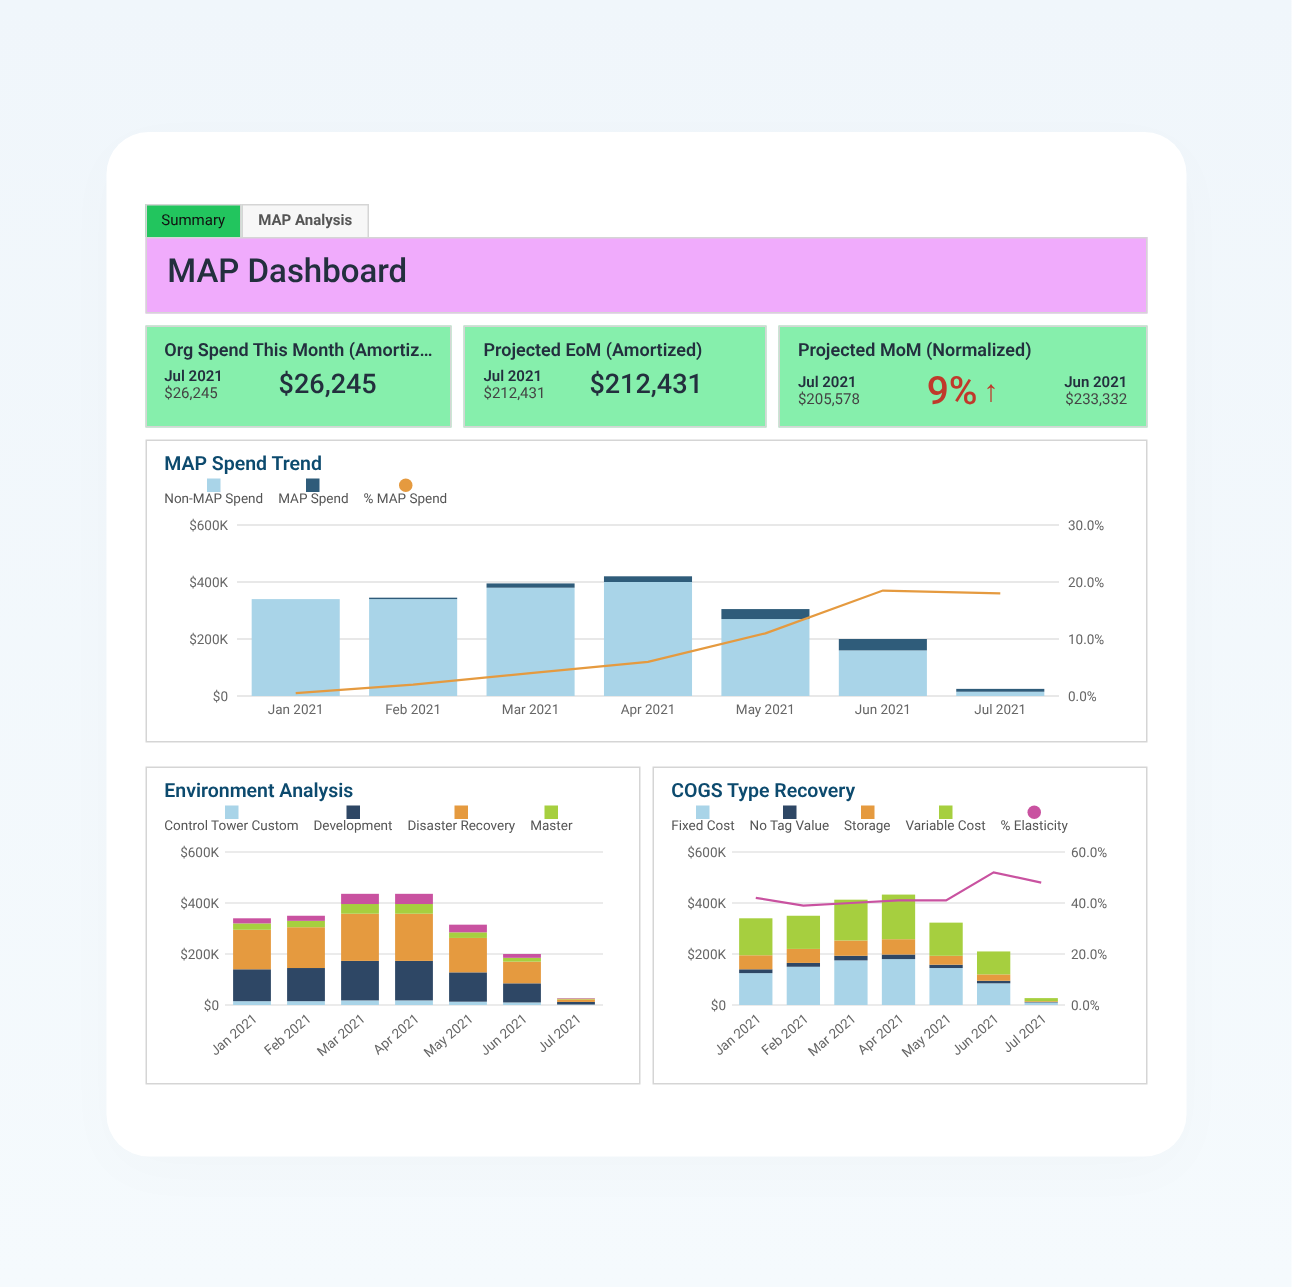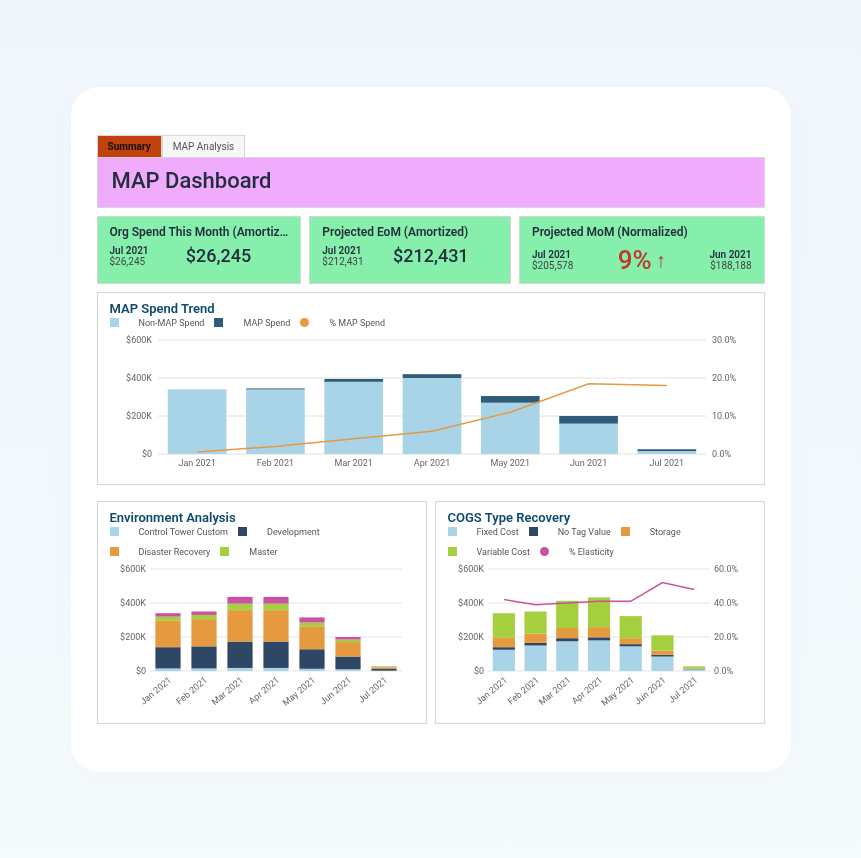--- a/index.html
+++ b/index.html
@@ -20,22 +20,23 @@
     padding: 48px 26px 48px 26px;
     box-shadow: 0 10px 40px rgba(0,0,0,0.02);
   }
   .tabs { display: flex; font-size: 10px; color: #555; }
   .tab {
     padding: 5px 10px;
     border: 1px solid #d5d5d5;
     border-bottom: none;
     background: #f7f7f7;
     cursor: pointer;
-  }
-  .tab.active { background: #c2410c; font-weight: 700; color: #111; }
+    font-weight: bold;
+  }
+  .tab.active { background: #22c55e; font-weight: 400; color: #111; }
   .dash-header {
     background:#f0abfc;
     border:1px solid #d5d5d5;
     padding:10px 14px 14px;
   }
   .dash-title { font-size: 22px; font-weight: 500; color:#232f3e; }
   .kpi-row { display:flex; gap:8px; margin-top:8px; }
   .kpi {
     flex:1;
     border:1px solid #d5d5d5;
@@ -55,21 +56,21 @@
   .kpi3-col.right { text-align:right; }
   .panel {
     border:1px solid #d5d5d5;
     background:#fff;
     margin-top:8px;
     padding:8px 12px 10px;
   }
   .panel h4 { margin:0 0 2px 0; font-size:13px; font-weight:600; color:#0c4a6e; }
   .panel .subtitle { font-size:10px; color:#888; margin-bottom:4px; }
   .legend { display:flex; flex-wrap:wrap; gap:10px; font-size:9px; color:#555; margin-bottom:6px;}
-  .legend-item { display:flex; align-items:center; gap:20px; }
+  .legend-item { display:flex; align-items:center; gap:0;flex-direction:column; }
   .swatch { width:9px; height:9px; display:inline-block; }
   .swatch.circle { border-radius:50%; }
   .chart-area { position:relative; }
   svg { display:block; }
   .axis-label { font-size:9px; fill:#666; }
   .two-col { display:flex; gap:8px; margin-top:16px; }
   .two-col .panel { flex:1; margin-top:0; }
 </style>
 </head>
 <body>
@@ -112,21 +113,21 @@
         <div class="kpi3-col" style="flex:1">
           <span class="kpi-sub">Jul 2021</span>
           <span class="kpi-val-small">$205,578</span>
         </div>
         <div class="kpi-change">
           <span>9%</span>
           <span class="arrow">↑</span>
         </div>
         <div class="kpi3-col right" style="flex:1">
           <span class="kpi-sub">Jun 2021</span>
-          <span class="kpi-val-small">$188,188</span>
+          <span class="kpi-val-small">$233,332</span>
         </div>
       </div>
     </div>
   </div>
 
   <div class="panel">
     <h4>MAP Spend Trend</h4>
     <div class="legend">
       <div class="legend-item">
           <span class="swatch" style="background:#a9d4e8"></span>

